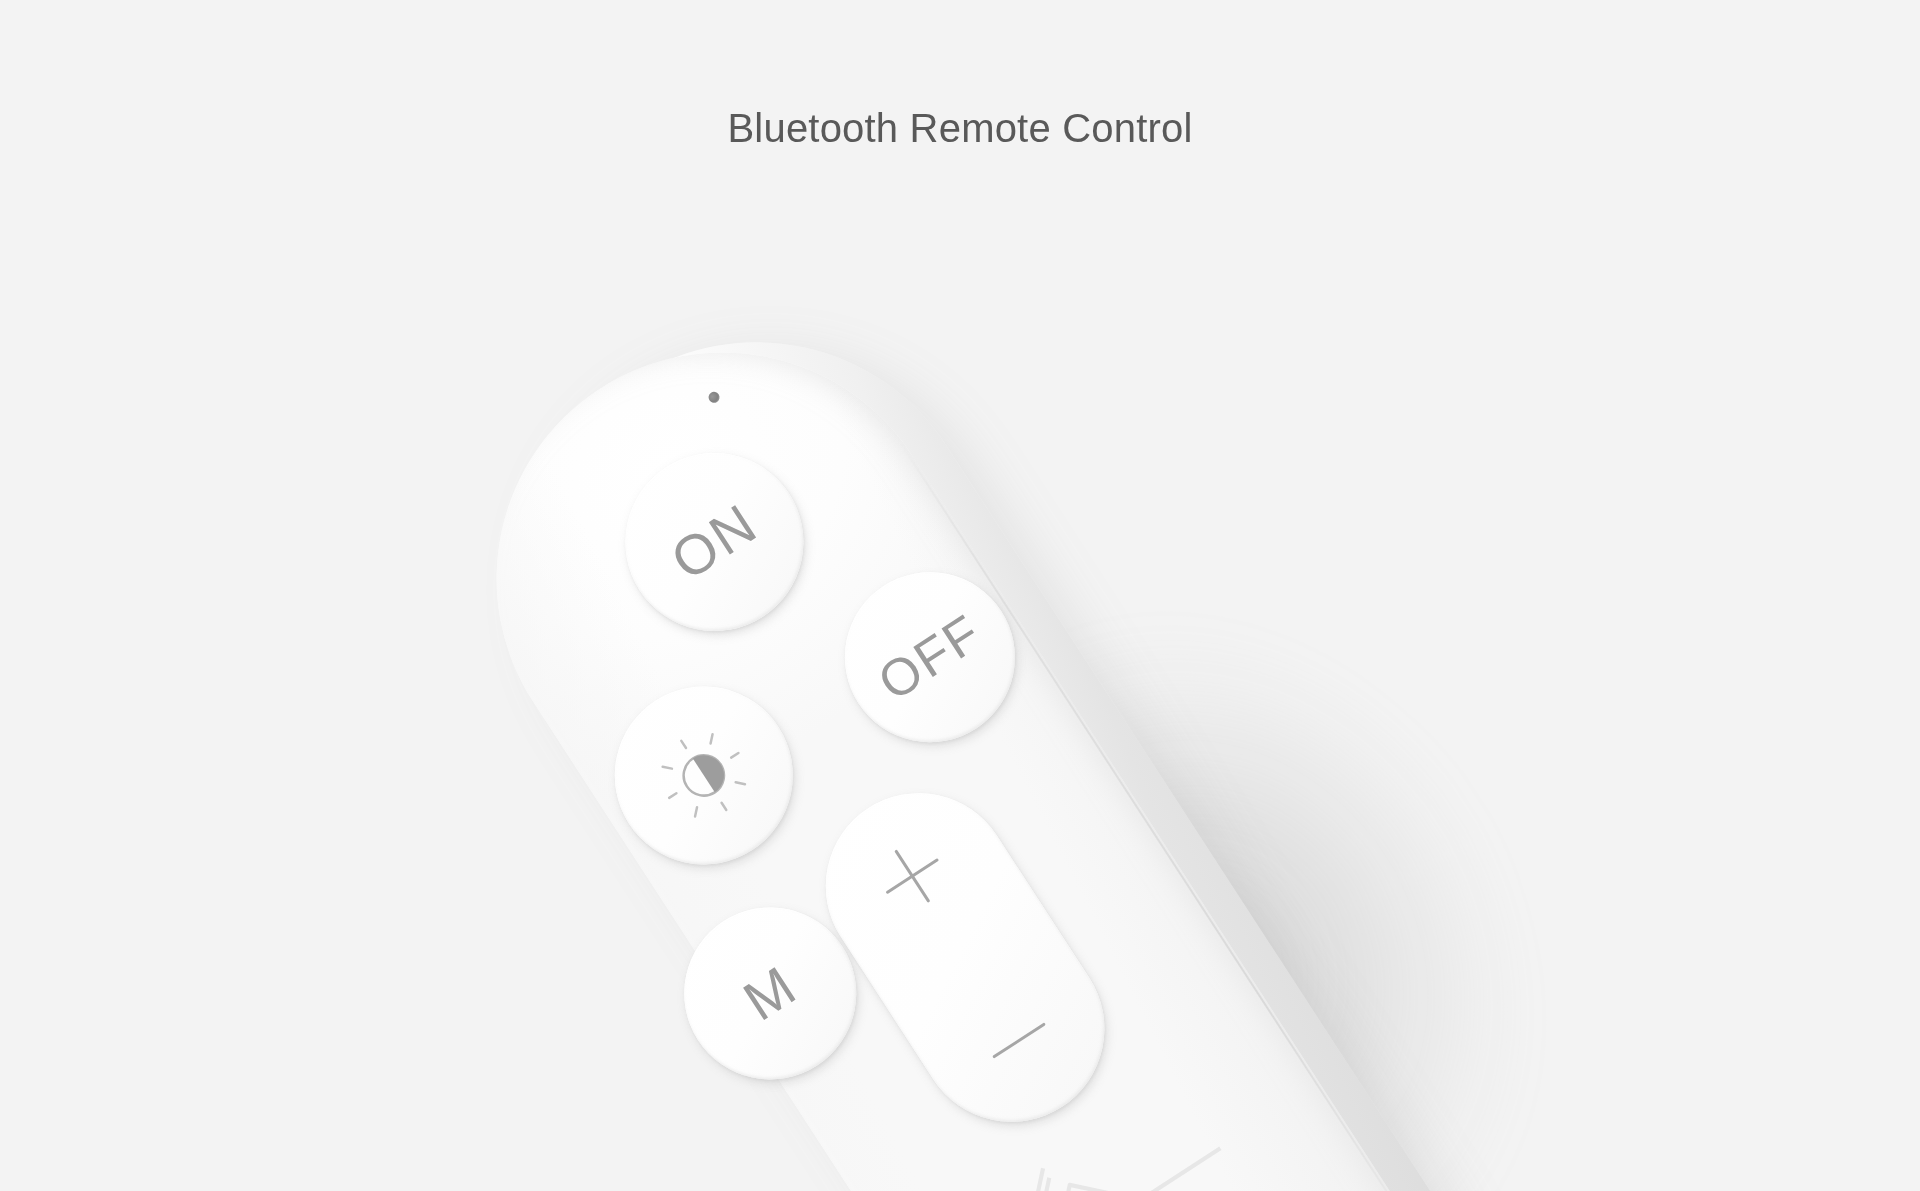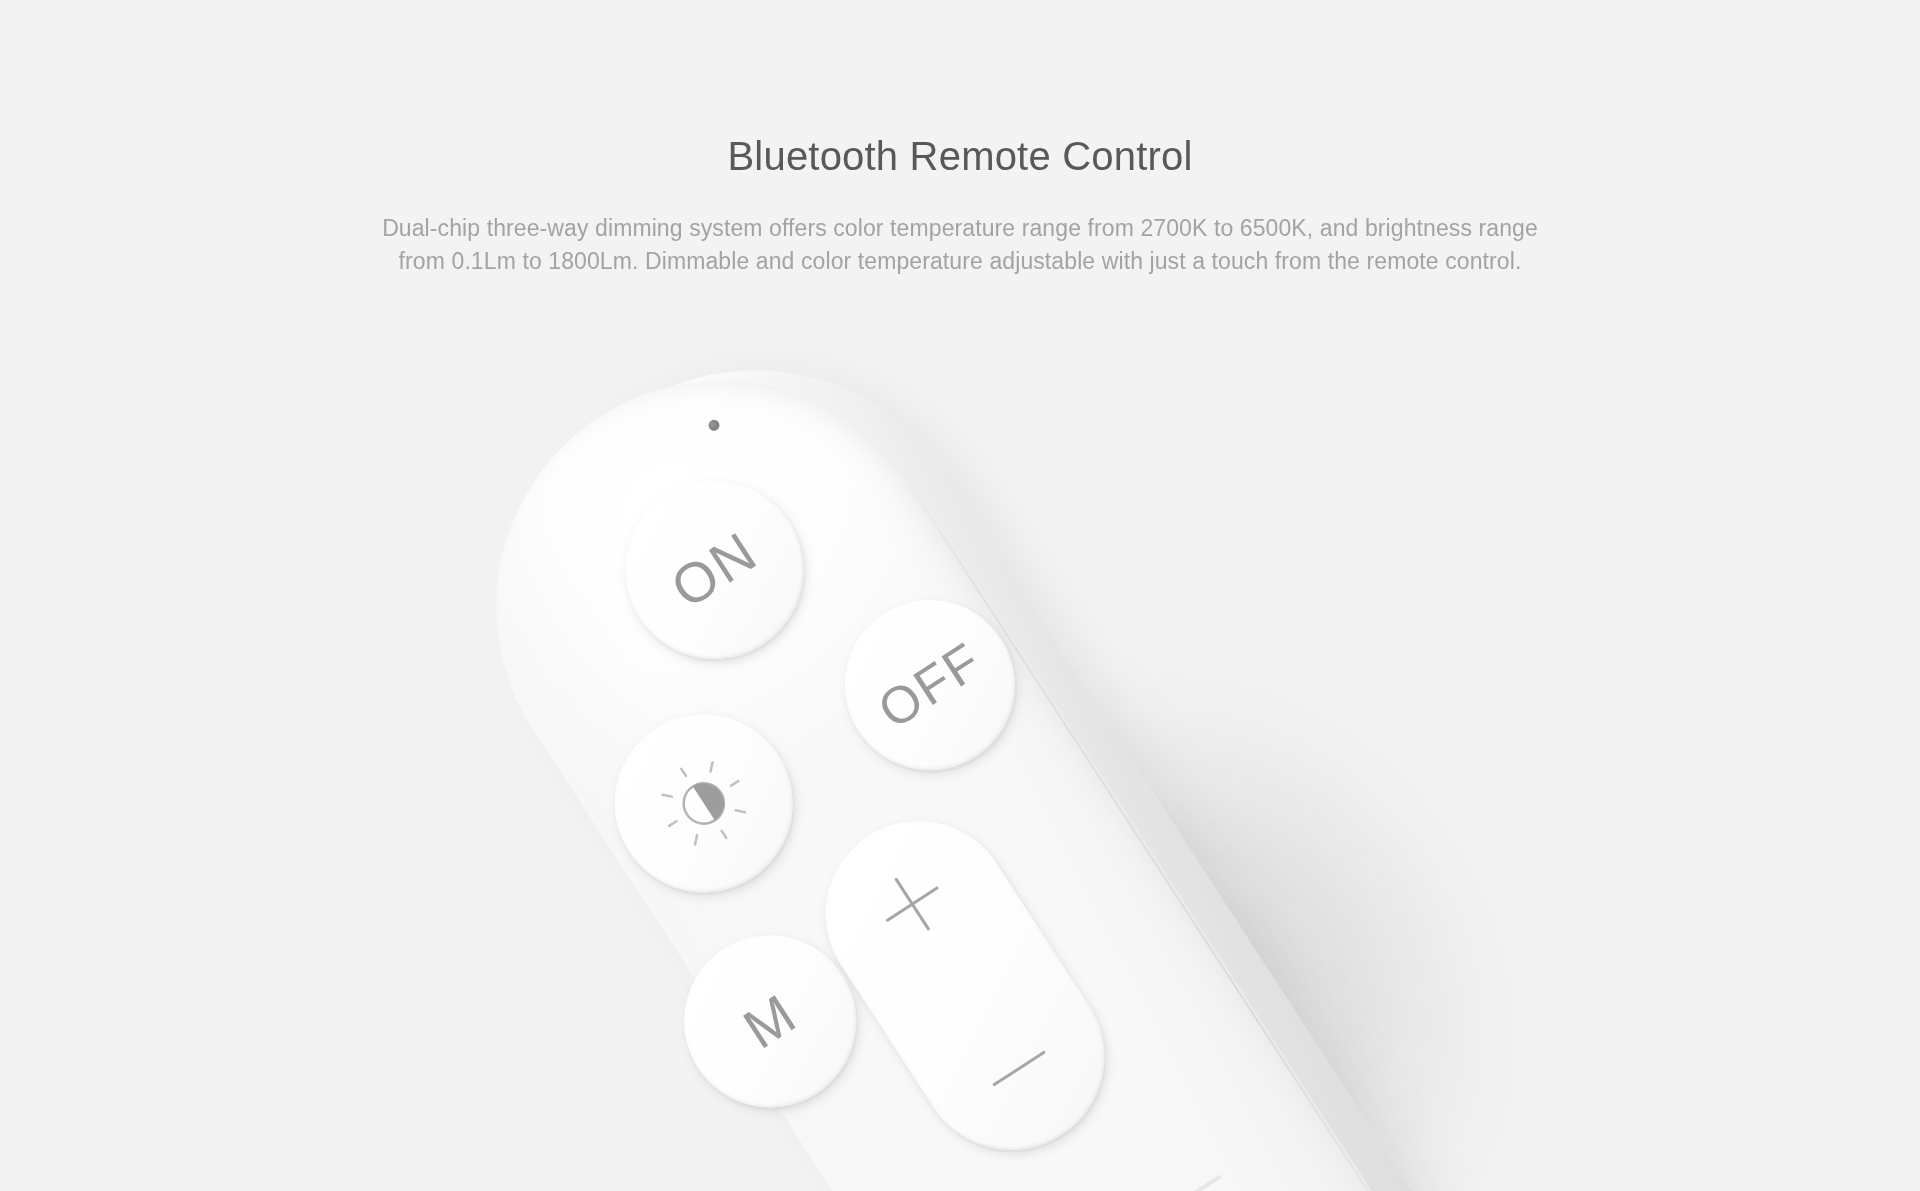--- a/index.html
+++ b/index.html
@@ -14,21 +14,20 @@
     font-family: "Liberation Sans", sans-serif;
     position: relative;
   }
 
   
   #stage {
     position: absolute;
     inset: 0;
     background: #f3f3f3;
     overflow: hidden;
-    margin-top: 28px;
   }
 
   
   .copy-block {
     position: absolute;
     top: 0;
     left: 0;
     width: 1920px;
     text-align: center;
     z-index: 40;
@@ -275,21 +274,20 @@
     filter: blur(0.6px);
   }
 </style>
 </head>
 <body>
 
 <div id="stage">
 
   <div class="copy-block">
     <h1 class="page-title">Bluetooth Remote Control</h1>
-    <p class="page-desc">Dual-chip three-way dimming system offers color temperature range from 2700K to 6500K, and brightness range from 0.1Lm to 1800Lm. Dimmable and color temperature adjustable with just a touch from the remote control.</p>
   </div>
 
   <div id="scene">
 
     <div class="remote-shadow"></div>
 
     <div class="remote-wrap">
 
       <div class="remote-side"></div>
 

